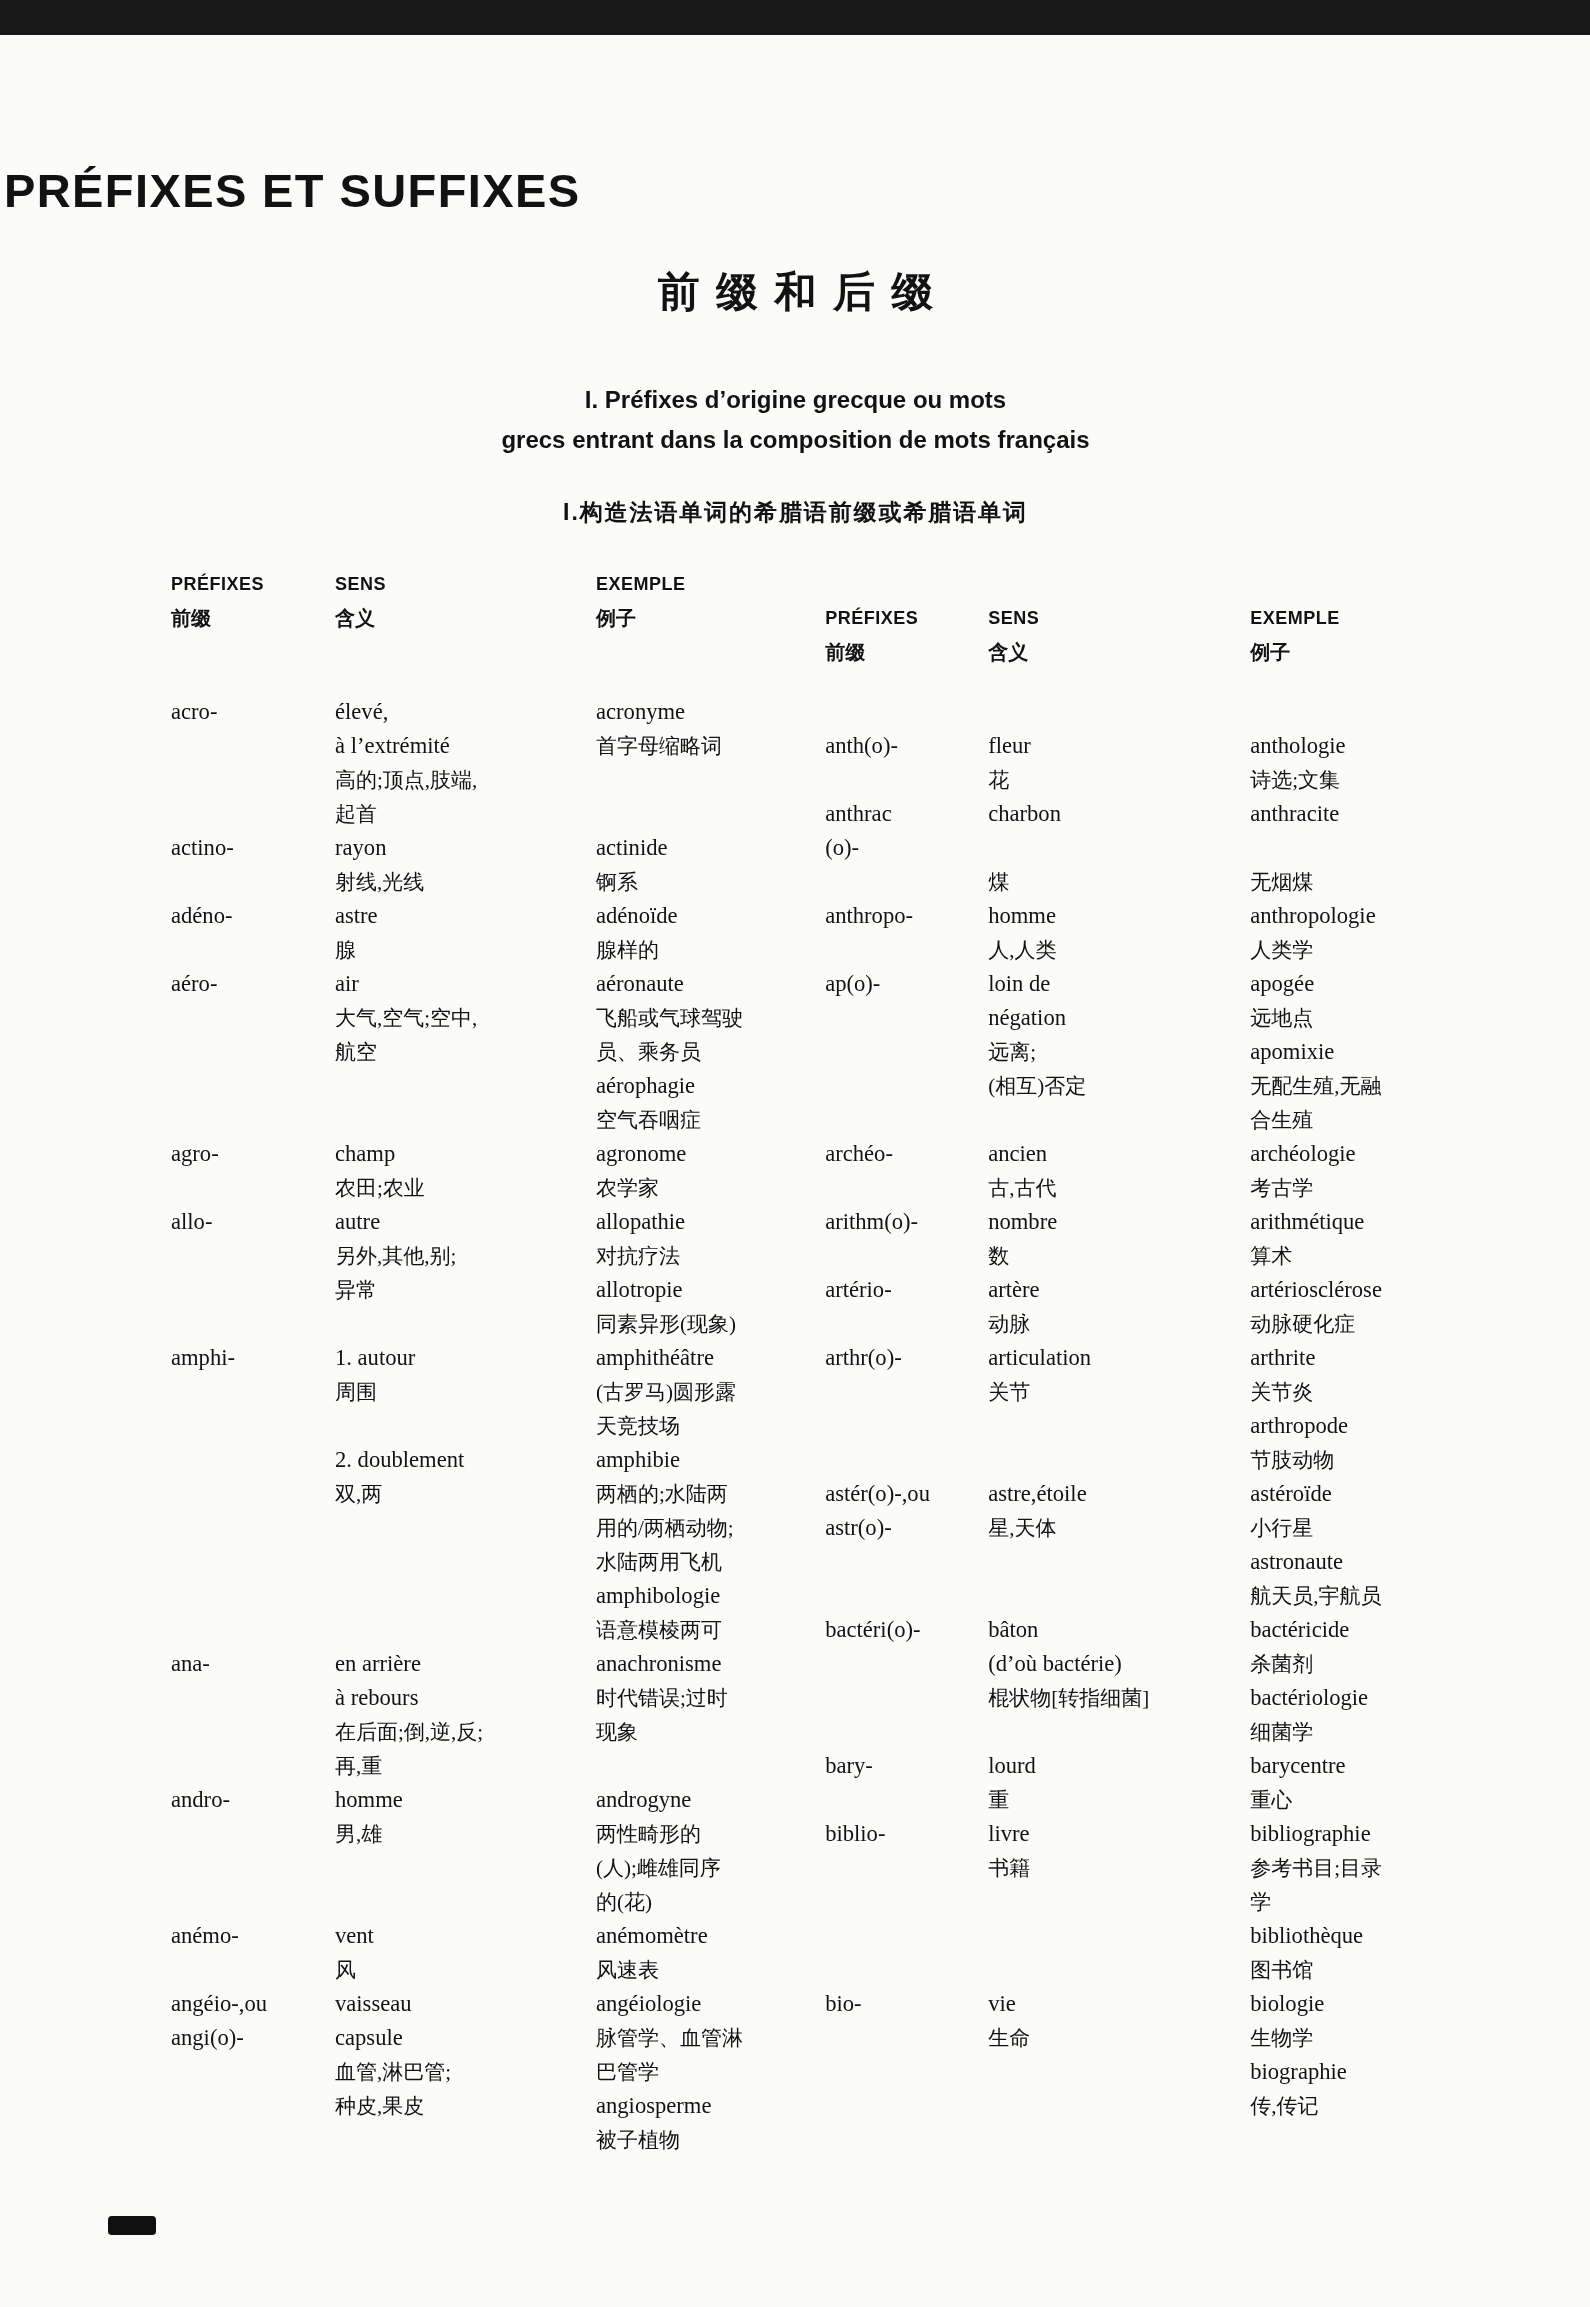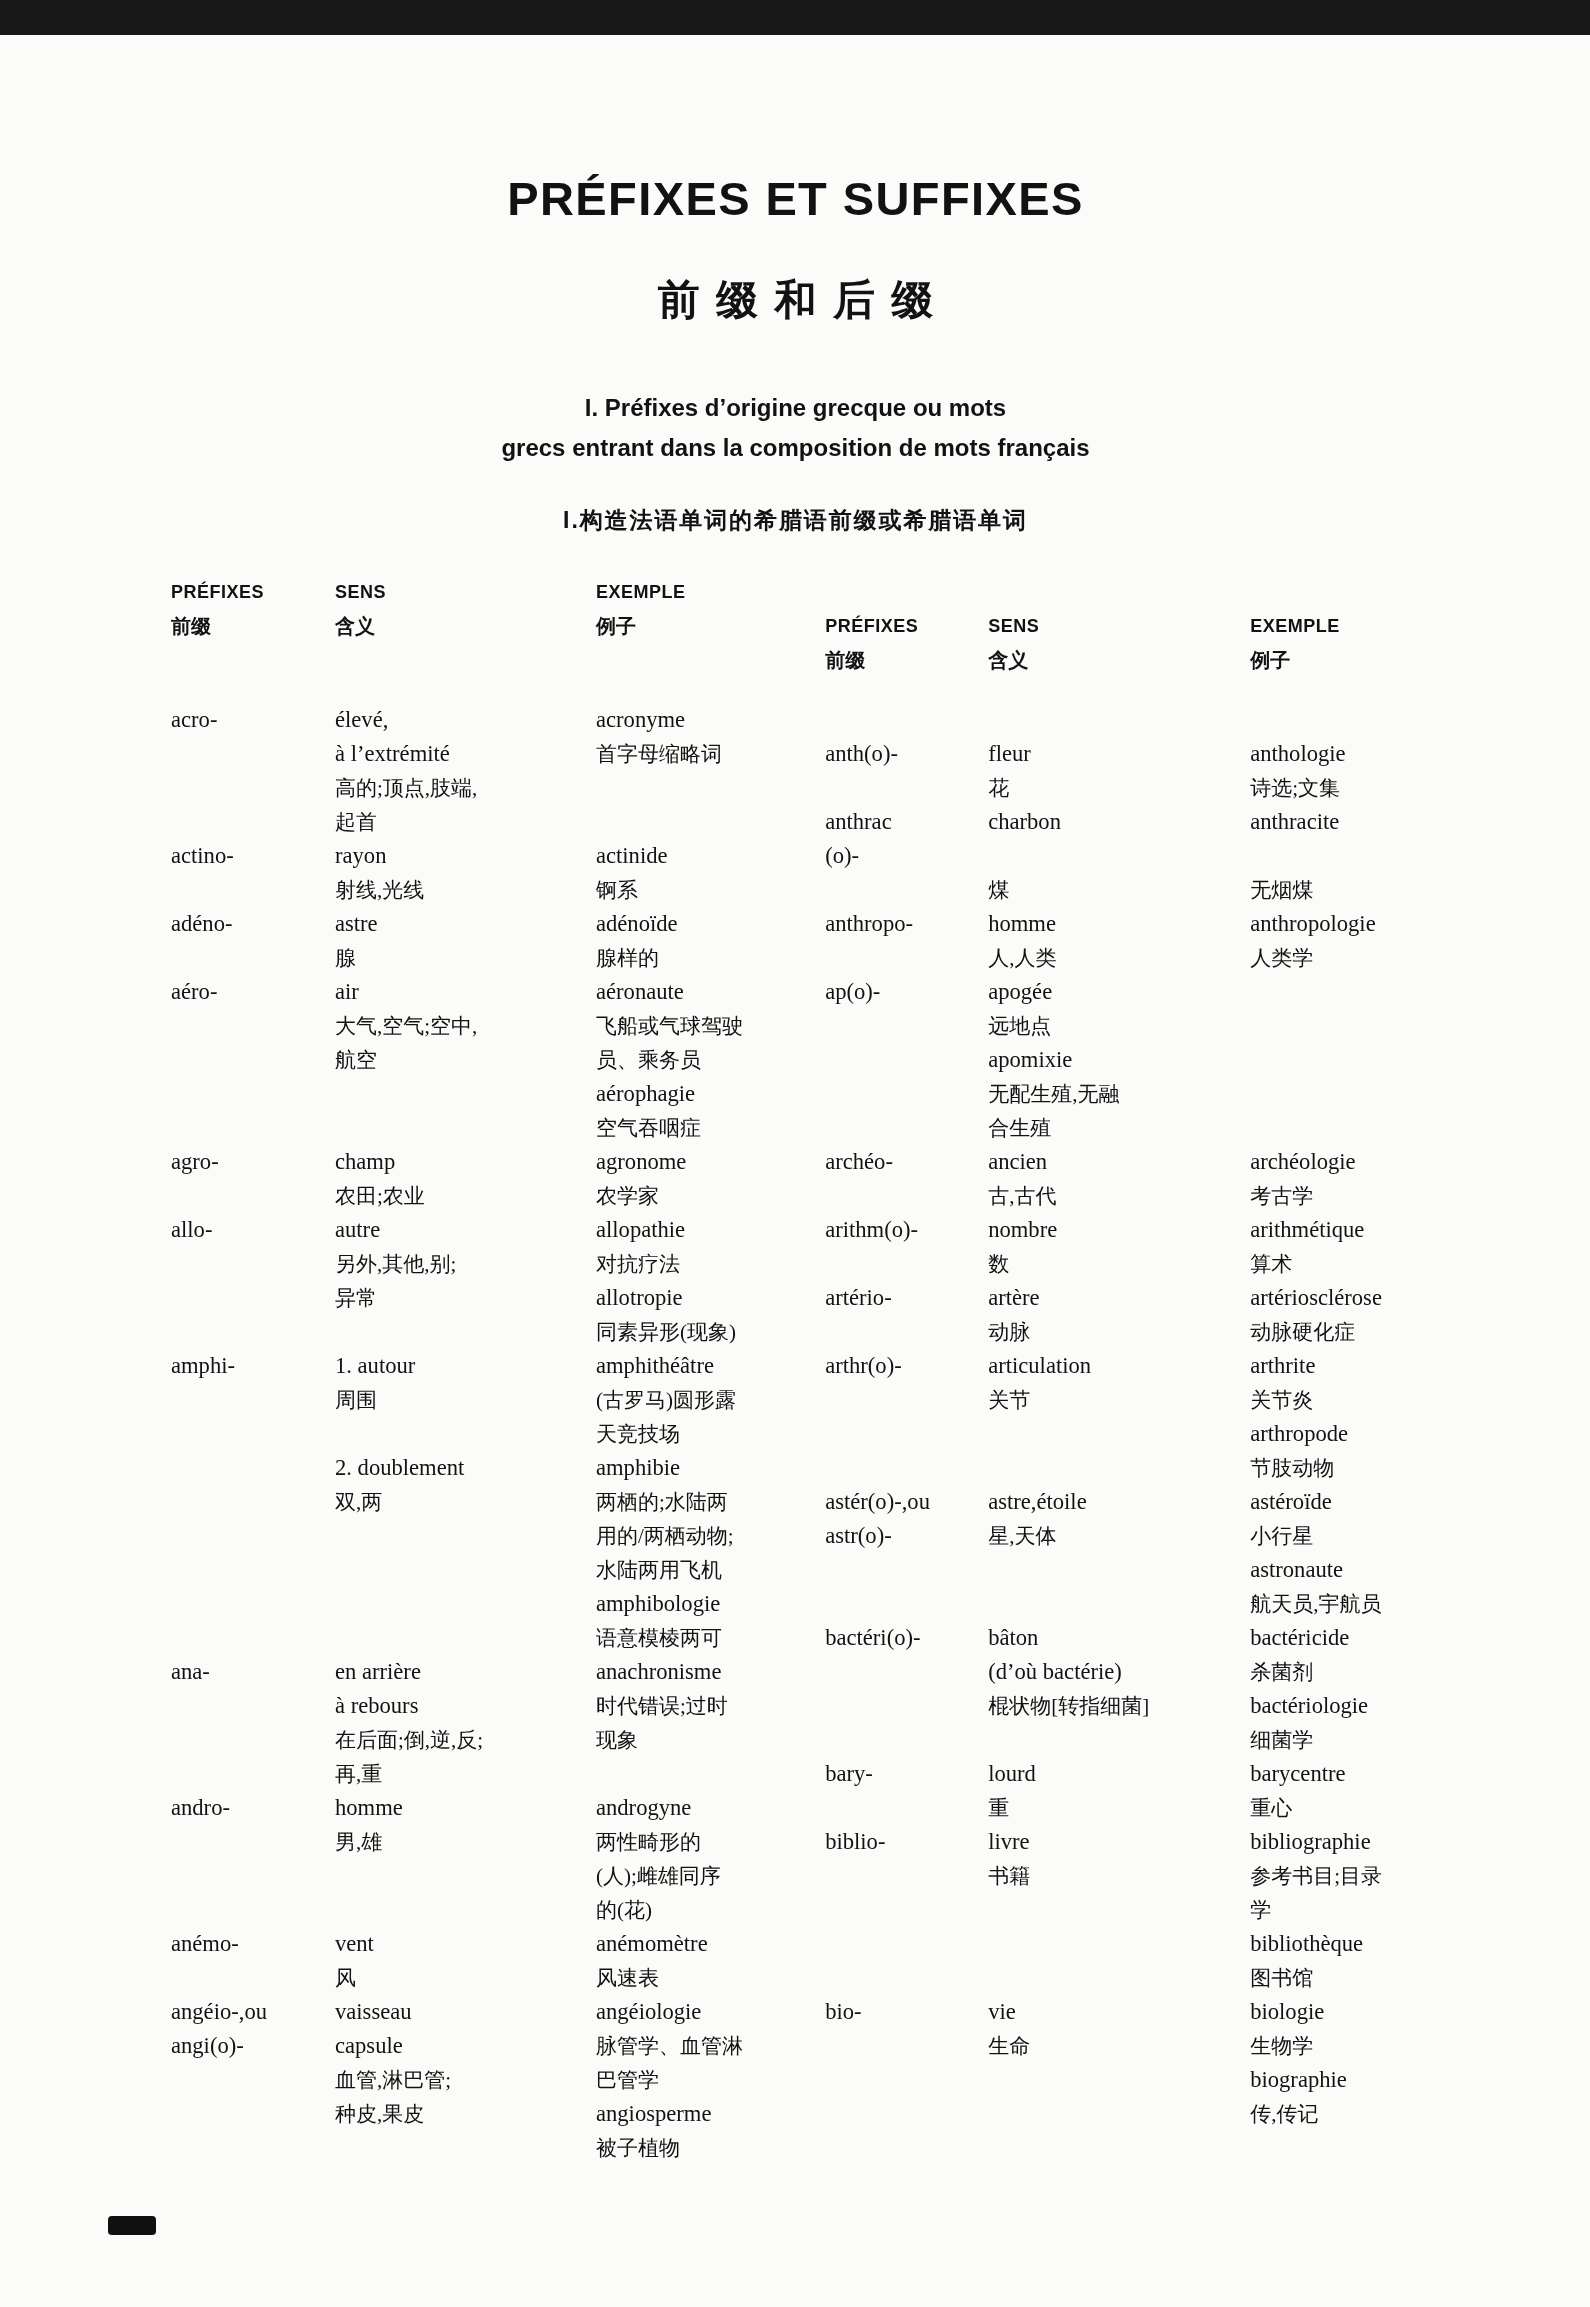--- a/index.html
+++ b/index.html
@@ -15,22 +15,22 @@
     position: absolute; top: 0; left: 0;
     width: 1591px; height: 35px;
     background: #181818;
   }
   .scan-blob {
     position: absolute; left: 108px; top: 2216px;
     width: 48px; height: 19px;
     background: #101010; border-radius: 3.8px;
   }
   .page-title {
-    margin: 12px; padding-top: 159px;
-    text-align: center;
+    margin: 4px; padding-top: 159px;
+    text-align: left;
     font-family: "Liberation Sans", sans-serif;
     font-weight: bold; font-size: 47px; letter-spacing: 1.4px;
   }
   .page-title-zh {
     margin-top: 46px;
     text-align: center;
     font-family: "Liberation Sans", sans-serif;
     font-weight: bold; font-size: 42px;
     letter-spacing: 16.4px; text-indent: 16.4px;
   }
@@ -356,20 +356,26 @@
           </div>
           <div class="cell exemple">
             <div class="line fr">anthropologie</div>
             <div class="line zh">人类学</div>
           </div>
         </div>
         <div class="entry">
           <div class="cell prefix">
             <div class="line fr">ap(o)-</div>
           </div>
+          <div class="cell sens">
+            <div class="line fr">loin de</div>
+            <div class="line fr">négation</div>
+            <div class="line zh">远离;</div>
+            <div class="line zh">(相互)否定</div>
+          </div>
           <div class="cell exemple">
             <div class="line fr">apogée</div>
             <div class="line zh">远地点</div>
             <div class="line fr">apomixie</div>
             <div class="line zh">无配生殖,无融</div>
             <div class="line zh">合生殖</div>
           </div>
         </div>
         <div class="entry">
           <div class="cell prefix">

